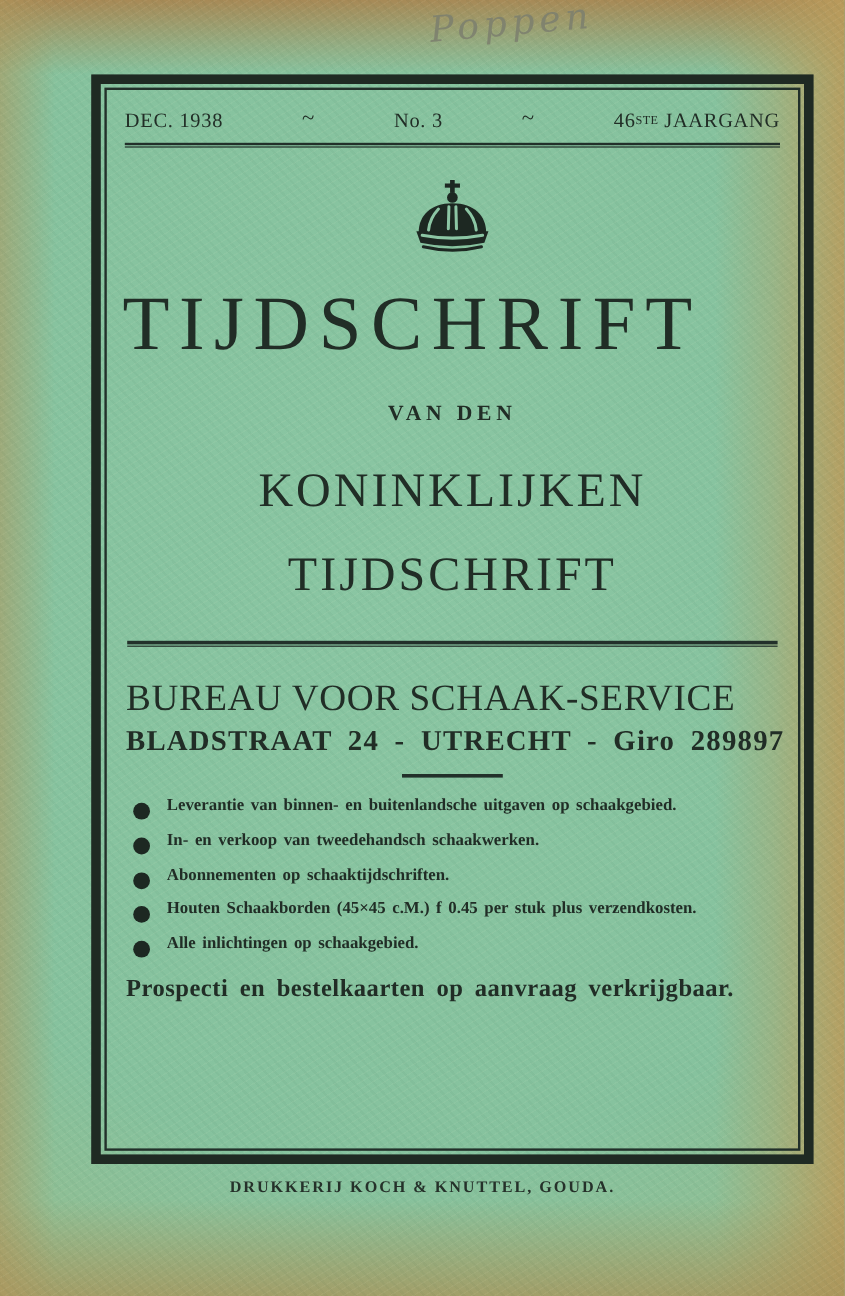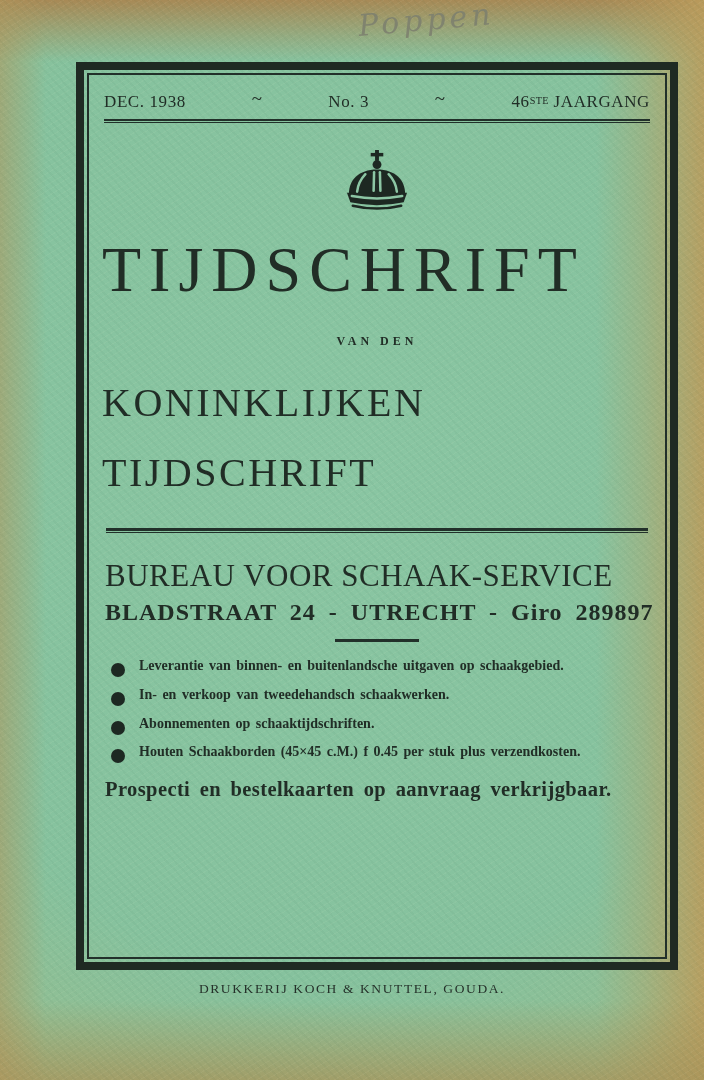--- a/index.html
+++ b/index.html
@@ -82,24 +82,24 @@
   }
 
   .crown { display: block; margin: 27px auto 0 auto; width: 70px; height: 62px; }
 
   .title-main {
     margin-top: 21px; text-align: left;
     font-size: 64px; letter-spacing: 8px; font-weight: 400;
   }
   .title-prefix {
     margin-top: 27px; text-align: center;
-    font-size: 12px; letter-spacing: 4px; font-weight: bold;
+    font-size: 18px; letter-spacing: 4px; font-weight: bold;
   }
   .org-line {
-    margin-top: 23px; 
+    margin-top: 23px; text-align: center;
     font-size: 40px; letter-spacing: 2.5px;
   }
   .org-lines .org-line:first-child { margin-top: 30px; }
 
   .rule-double-heavy {
     margin: 32px 4px 0 4px; height: 5px;
     border-top: 3px solid #22302a;
     border-bottom: 1.5px solid #22302a;
   }
 
@@ -136,21 +136,21 @@
 
   .footer-note {
     margin-top: 17px; padding-left: 3px;
     font-size: 20.5px; font-weight: bold;
     letter-spacing: 0.4px; word-spacing: 4px;
   }
 
   .imprint {
     position: absolute; left: 0; top: 981px; width: 704px; z-index: 2;
     text-align: center;
-    font-size: 13.5px; font-weight: normal; letter-spacing: 1.6px;
+    font-size: 13.5px; font-weight: bold; letter-spacing: 1.6px;
     color: #25312a;
   }
 </style>
 </head>
 <body>
 
 <div class="cover">
   <div class="stain-top"></div>
   <div class="stain-right"></div>
   <div class="stain-bottom"></div>
@@ -202,20 +202,21 @@
 
         <div class="bureau-name">BUREAU VOOR SCHAAK-SERVICE</div>
         <div class="bureau-address">BLADSTRAAT 24 - UTRECHT - Giro 289897</div>
         <div class="short-rule"></div>
 
         <ul class="services">
           <li><span class="dot"></span><span>Leverantie van binnen- en buitenlandsche uitgaven op schaakgebied.</span></li>
           <li><span class="dot"></span><span>In- en verkoop van tweedehandsch schaakwerken.</span></li>
           <li><span class="dot"></span><span>Abonnementen op schaaktijdschriften.</span></li>
           <li><span class="dot"></span><span>Houten Schaakborden (45×45 c.M.) f 0.45 per stuk plus verzendkosten.</span></li>
+          <li><span class="dot"></span><span>Alle inlichtingen op schaakgebied.</span></li>
         </ul>
 
         <div class="footer-note">Prospecti en bestelkaarten op aanvraag verkrijgbaar.</div>
 
       </div>
     </div>
   </div>
 
   <div class="imprint">DRUKKERIJ KOCH &amp; KNUTTEL, GOUDA.</div>
 </div>

